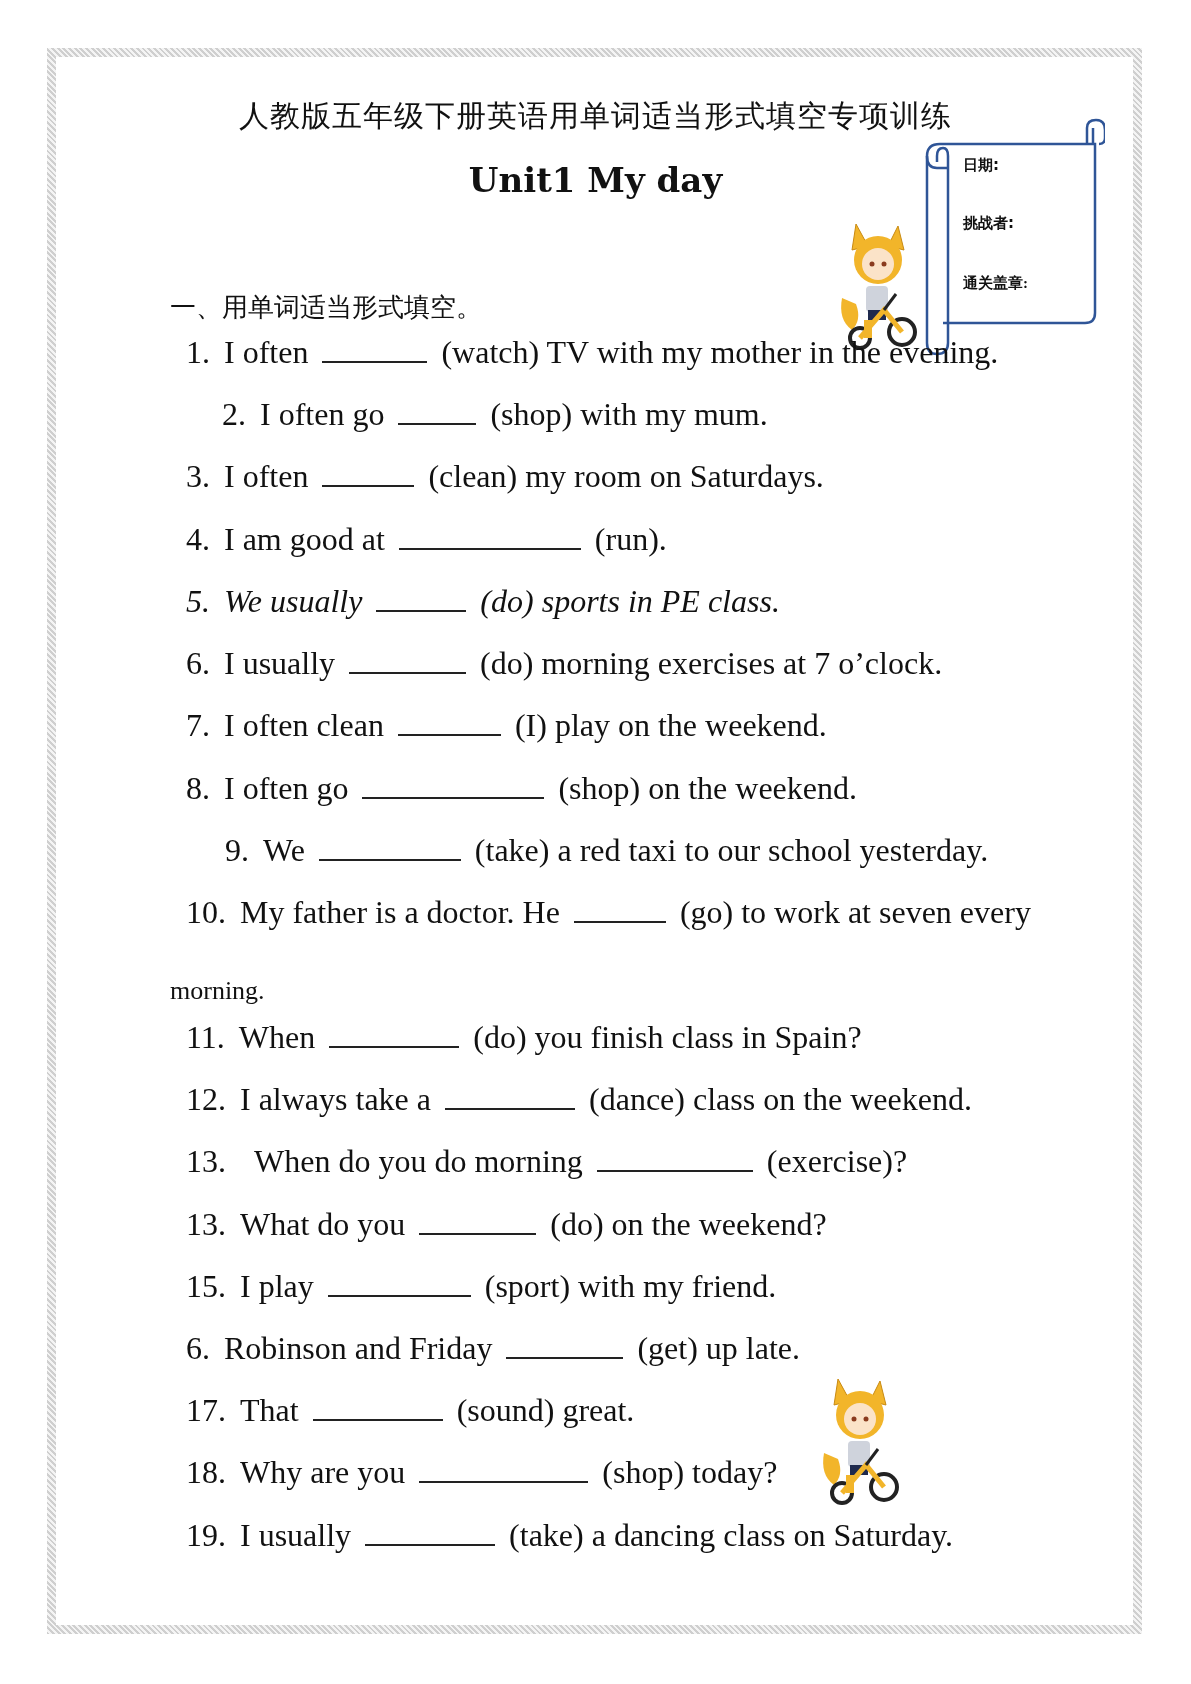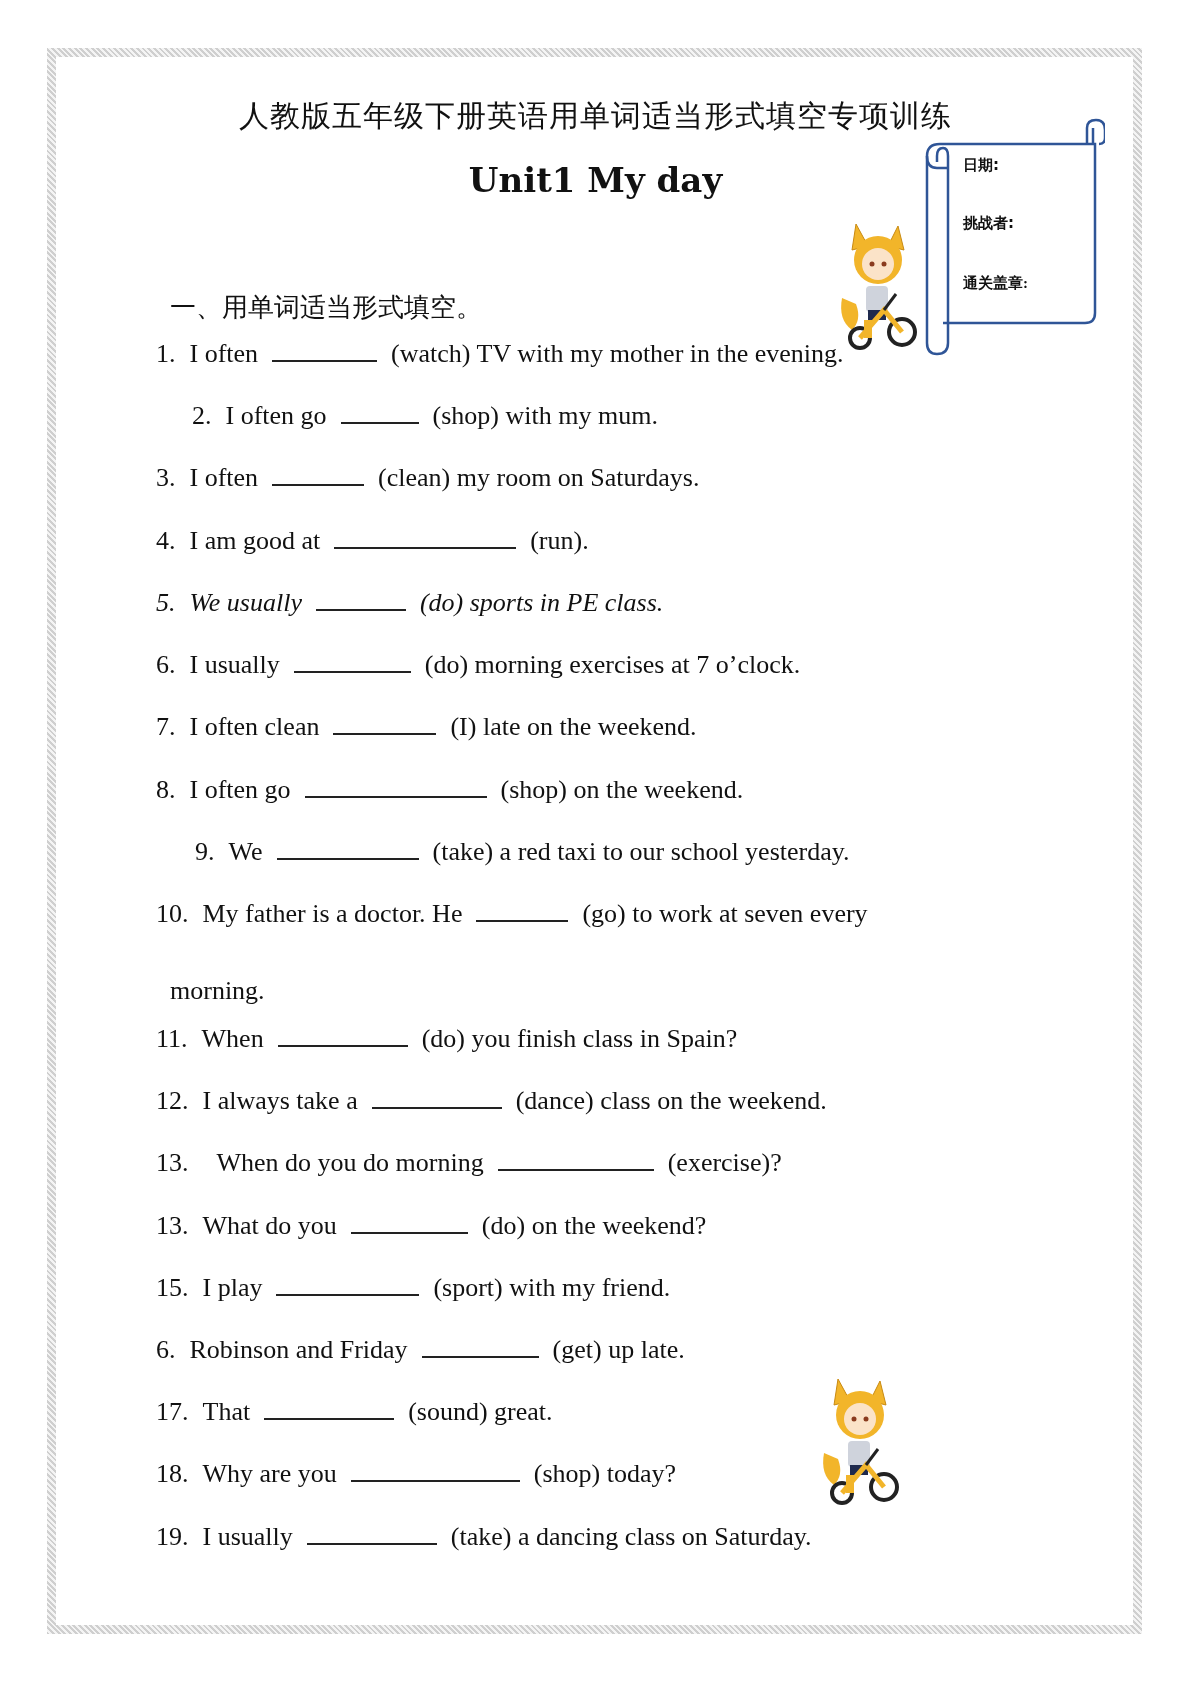--- a/index.html
+++ b/index.html
@@ -18,21 +18,21 @@
   }
   .title-en {
     position: absolute; left: 0; width: 1191px; top: 160px; text-align: center;
     font-family: "DejaVu Serif", serif; font-weight: bold; font-size: 34px; color: #111;
   }
   .section-heading {
     position: absolute; left: 170px; top: 290px;
     font-family: "DejaVu Sans", sans-serif; font-size: 26px; color: #111;
   }
   .q {
-    position: absolute; left: 156px; font-size: 26px; white-space: nowrap; line-height: 32px;
+    position: absolute; left: 186px; font-size: 32px; white-space: nowrap; line-height: 32px;
   }
   .q .num { display: inline-block; }
   .q .blank {
     display: inline-block; border-bottom: 2px solid #222; height: 24px; vertical-align: baseline;
     margin: 0 14px 0 14px;
   }
   .q-wrap { position: absolute; left: 170px; font-size: 26px; white-space: nowrap; line-height: 32px; }
   
   .scroll { position: absolute; left: 905px; top: 118px; width: 200px; height: 240px; }
   .scroll svg { position: absolute; left: 0; top: 0; }
@@ -88,21 +88,21 @@
 
 <div class="section-heading">一、用单词适当形式填空。</div>
 
 <div id="questions">
     <div class="q" style="top: 336px;"><span class="num" style="margin-right: 14px;">1.</span><span>I often</span><span class="blank" style="width: 105px;"></span><span>(watch) TV with my mother in the evening.</span></div>
     <div class="q" style="top: 398px; margin-left: 36px;"><span class="num" style="margin-right: 14px;">2.</span><span>I often go</span><span class="blank" style="width: 78px;"></span><span>(shop) with my mum.</span></div>
     <div class="q" style="top: 460px;"><span class="num" style="margin-right: 14px;">3.</span><span>I often</span><span class="blank" style="width: 92px;"></span><span>(clean) my room on Saturdays.</span></div>
     <div class="q" style="top: 523px;"><span class="num" style="margin-right: 14px;">4.</span><span>I am good at</span><span class="blank" style="width: 182px;"></span><span>(run).</span></div>
     <div class="q" style="top: 585px; font-style: italic;"><span class="num" style="margin-right: 14px;">5.</span><span>We usually</span><span class="blank" style="width: 90px;"></span><span>(do) sports in PE class.</span></div>
     <div class="q" style="top: 647px; text-align: right;"><span class="num" style="margin-right: 14px;">6.</span><span>I usually</span><span class="blank" style="width: 117px;"></span><span>(do) morning exercises at 7 o’clock.</span></div>
-    <div class="q" style="top: 709px;"><span class="num" style="margin-right: 14px;">7.</span><span>I often clean</span><span class="blank" style="width: 103px;"></span><span>(I) late on the weekend.</span></div>
+    <div class="q" style="top: 709px;"><span class="num" style="margin-right: 14px;">7.</span><span>I often clean</span><span class="blank" style="width: 103px;"></span><span>(I) play on the weekend.</span></div>
     <div class="q" style="top: 772px;"><span class="num" style="margin-right: 14px;">8.</span><span>I often go</span><span class="blank" style="width: 182px;"></span><span>(shop) on the weekend.</span></div>
     <div class="q" style="top: 834px; margin-left: 39px;"><span class="num" style="margin-right: 14px;">9.</span><span>We</span><span class="blank" style="width: 142px;"></span><span>(take) a red taxi to our school yesterday.</span></div>
     <div class="q" style="top: 896px;"><span class="num" style="margin-right: 14px;">10.</span><span>My father is a doctor. He</span><span class="blank" style="width: 92px;"></span><span>(go) to work at seven every</span></div>
     <div class="q-wrap" style="top: 975px;">morning.</div>
     <div class="q" style="top: 1021px;"><span class="num" style="margin-right: 14px;">11.</span><span>When</span><span class="blank" style="width: 130px;"></span><span>(do) you finish class in Spain?</span></div>
     <div class="q" style="top: 1083px;"><span class="num" style="margin-right: 14px;">12.</span><span>I always take a</span><span class="blank" style="width: 130px;"></span><span>(dance) class on the weekend.</span></div>
     <div class="q" style="top: 1145px;"><span class="num" style="margin-right: 28px;">13.</span><span>When do you do morning</span><span class="blank" style="width: 156px;"></span><span>(exercise)?</span></div>
     <div class="q" style="top: 1208px;"><span class="num" style="margin-right: 14px;">13.</span><span>What do you</span><span class="blank" style="width: 117px;"></span><span>(do) on the weekend?</span></div>
     <div class="q" style="top: 1270px;"><span class="num" style="margin-right: 14px;">15.</span><span>I play</span><span class="blank" style="width: 143px;"></span><span>(sport) with my friend.</span></div>
     <div class="q" style="top: 1332px;"><span class="num" style="margin-right: 14px;">6.</span><span>Robinson and Friday</span><span class="blank" style="width: 117px;"></span><span>(get) up late.</span></div>

